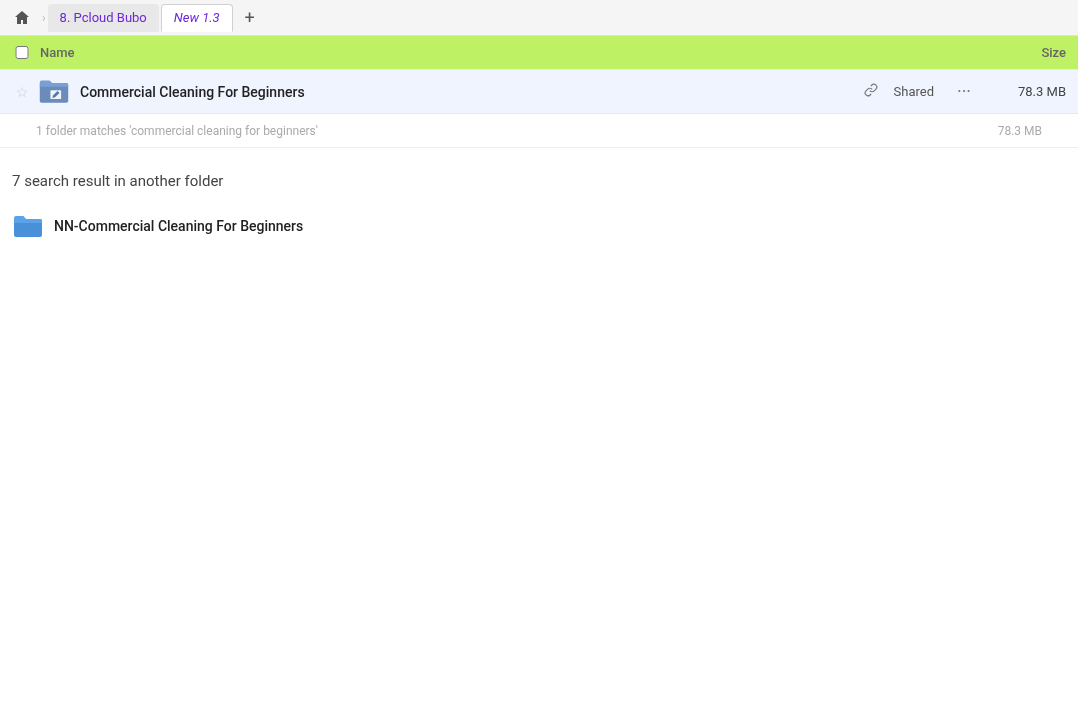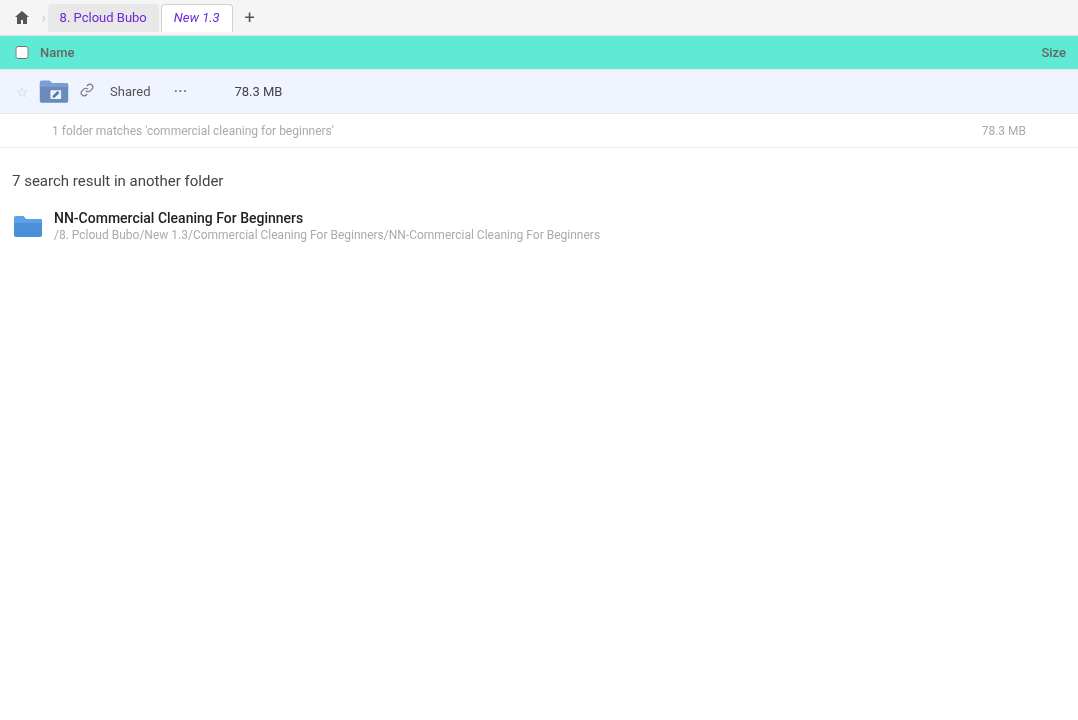--- a/index.html
+++ b/index.html
@@ -70,21 +70,21 @@
       margin-left: 2px;
     }
 
     
     .col-header {
       display: flex;
       align-items: center;
       height: 34px;
       padding: 0 12px;
       border-bottom: 1px solid #e8e8e8;
-      background: #5eead4;
+      background: #bef264;
     }
     .col-checkbox {
       width: 20px;
       margin-right: 8px;
     }
     .col-name {
       flex: 1;
       font-size: 13px;
       color: #666;
       font-weight: 500;
@@ -165,21 +165,21 @@
       text-align: right;
       font-size: 13px;
       color: #444;
     }
 
     
     .match-row {
       display: flex;
       align-items: center;
       height: 34px;
-      padding: 0 52px;
+      padding: 0 36px;
       background: #fff;
       border-bottom: 1px solid #eee;
     }
     .match-text {
       flex: 1;
       font-size: 12px;
       color: #aaa;
     }
     .match-size {
       width: 80px;
@@ -260,20 +260,21 @@
   </div>
 
   <div class="file-icon">
     <svg viewBox="0 0 36 36" fill="none" xmlns="http://www.w3.org/2000/svg">
       <rect x="2" y="8" width="32" height="22" rx="2" fill="#6b8cba"></rect>
       <path d="M2 12h32V10a2 2 0 00-2-2H16l-3-3H4a2 2 0 00-2 2v5z" fill="#7a9fd4"></path>
       <rect x="14" y="16" width="12" height="10" rx="1" fill="white" opacity="0.9"></rect>
       <path d="M22 17l2 2-5 5-2.5.5.5-2.5L22 17z" fill="#4a7ab5" stroke="#4a7ab5" stroke-width="0.3"></path>
     </svg>
   </div>
+  <div class="file-name">Commercial Cleaning For Beginners</div>
   <div class="shared-badge">
     <span class="shared-icon">
       <svg width="14" height="14" viewBox="0 0 24 24" fill="none" stroke="#777" stroke-width="2">
         <path d="M10 13a5 5 0 007.54.54l3-3a5 5 0 00-7.07-7.07l-1.72 1.71"></path>
         <path d="M14 11a5 5 0 00-7.54-.54l-3 3a5 5 0 007.07 7.07l1.71-1.71"></path>
       </svg>
     </span>
     <span>Shared</span>
   </div>
   <div class="more-btn">
@@ -294,16 +295,15 @@
 <div>
   <div class="result-item">
     <div class="folder-icon">
       <svg width="32" height="32" viewBox="0 0 32 32" fill="none" xmlns="http://www.w3.org/2000/svg">
         <rect x="2" y="9" width="28" height="18" rx="2" fill="#4a90d9"></rect>
         <path d="M2 13h28v-2a2 2 0 00-2-2H14l-2.5-3H4a2 2 0 00-2 2v5z" fill="#5ba3e8"></path>
       </svg>
     </div>
     <div class="result-info">
       <span class="result-name">NN-Commercial Cleaning For Beginners</span>
-      <span class="result-path">/8. Pcloud Bubo/New 1.3/Commercial Cleaning For Beginners/NN-Commercial Cleaning For Beginners</span>
     </div>
   </div>
 </div>
 
 </body></html>

